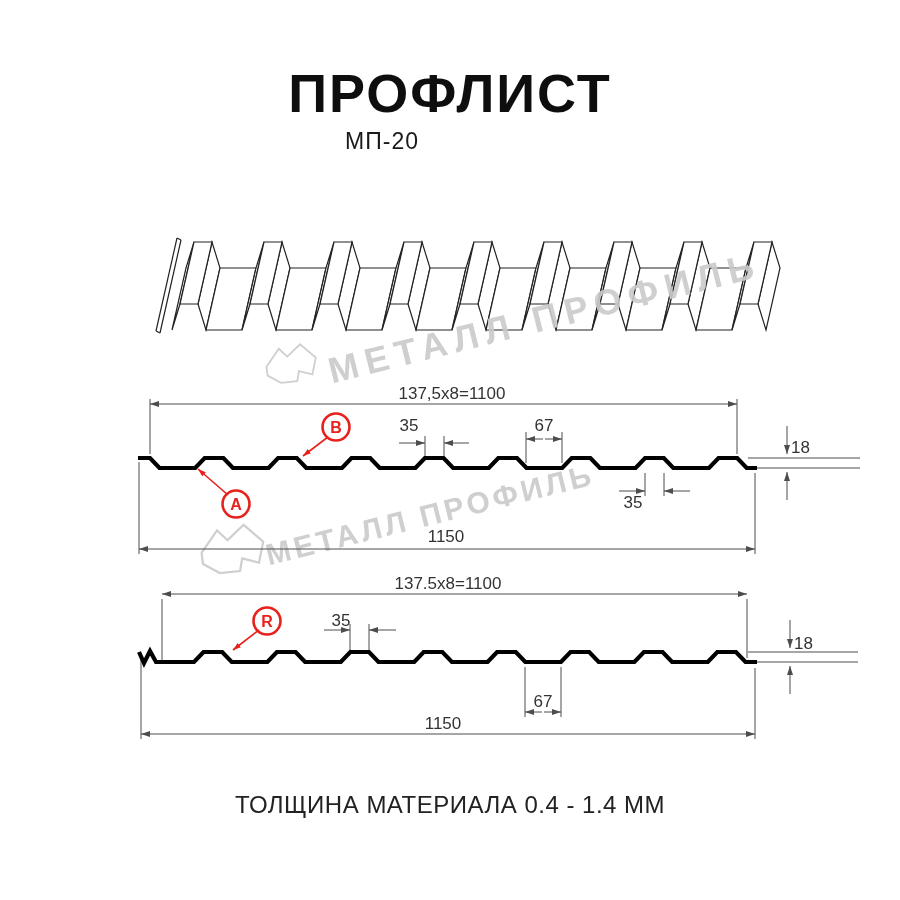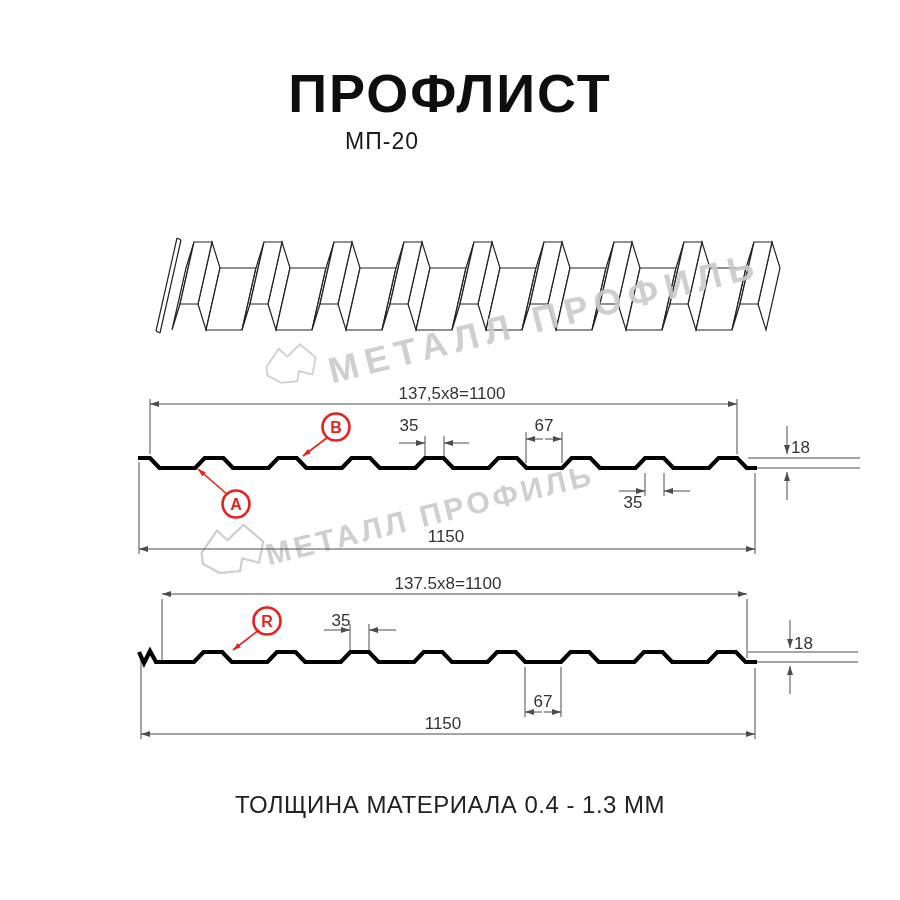--- a/index.html
+++ b/index.html
@@ -170,14 +170,14 @@
       <text class="dim-text" x="443" y="729" text-anchor="middle">1150</text>
 
       <g>
         <line x1="259" y1="630" x2="233" y2="650" stroke="#e8211c" stroke-width="1.6" marker-end="url(#arrR)"></line>
         <circle cx="267" cy="621" r="13.5" fill="none" stroke="#e8211c" stroke-width="2.6"></circle>
         <text class="red-letter" x="267" y="627" text-anchor="middle">R</text>
       </g>
     </g>
   </svg>
 
-  <div class="footer">ТОЛЩИНА МАТЕРИАЛА 0.4 - 1.3 ММ</div>
+  <div class="footer">ТОЛЩИНА МАТЕРИАЛА 0.4 - 1.4 ММ</div>
 </div>
 
 </body></html>

